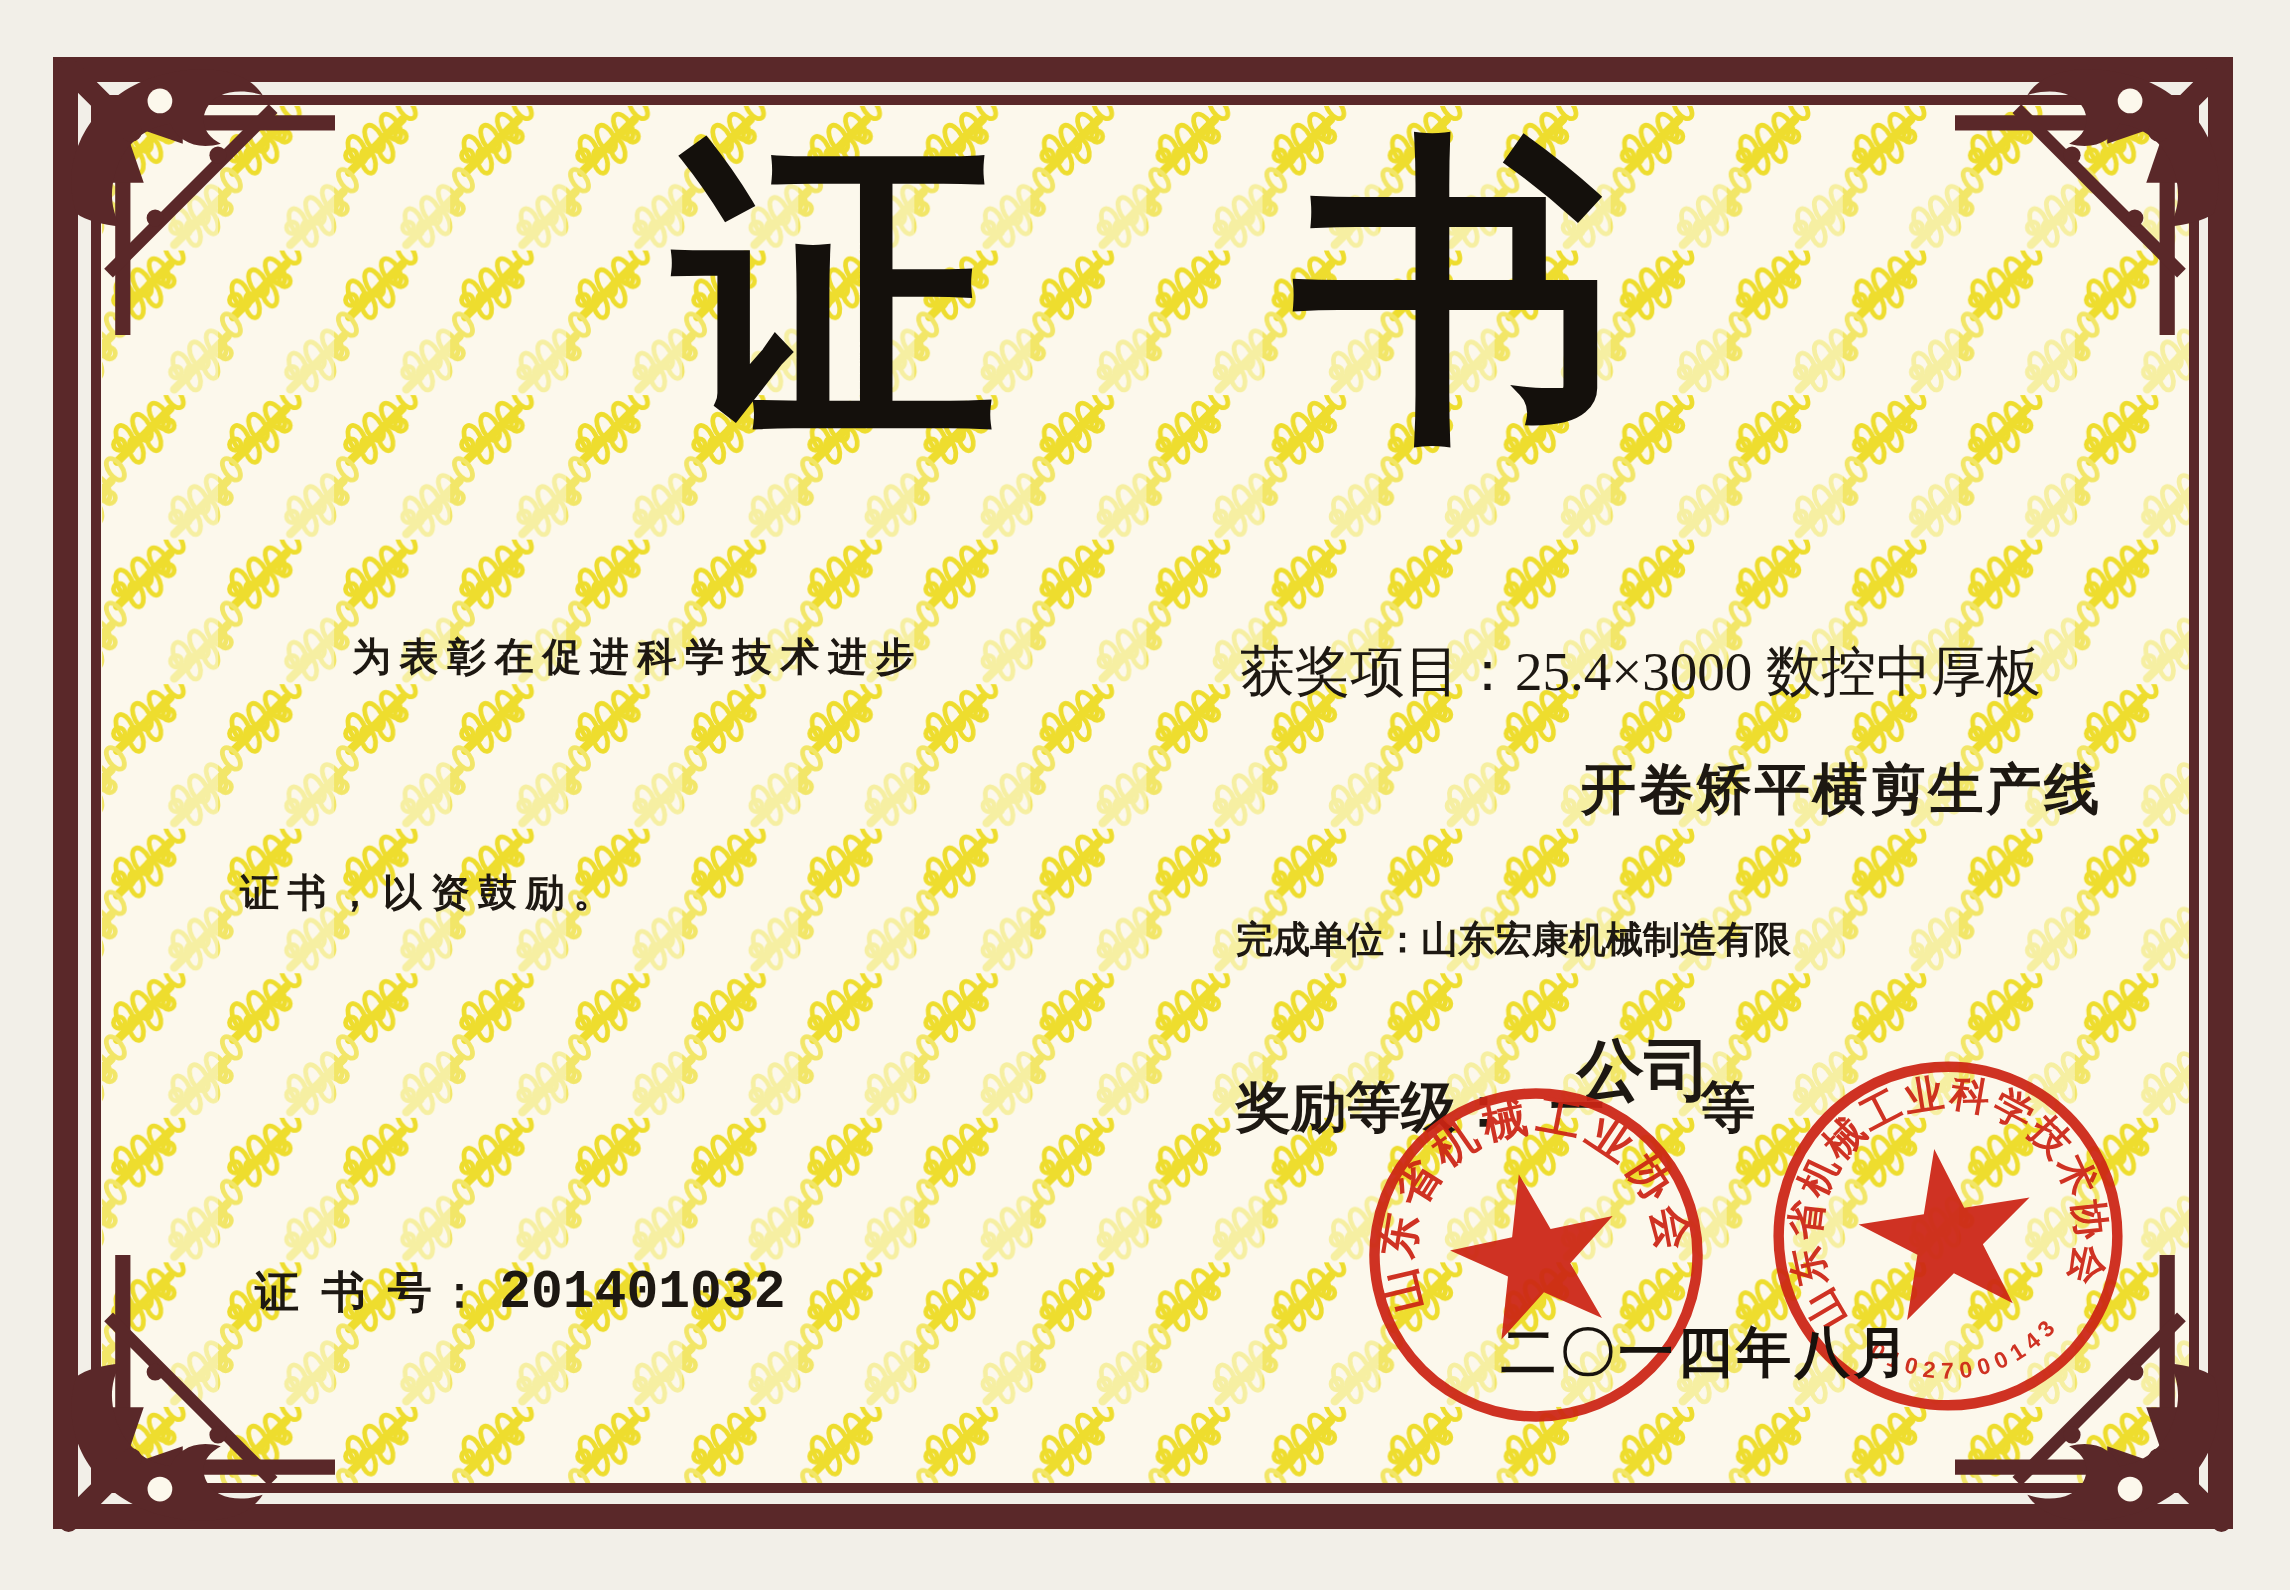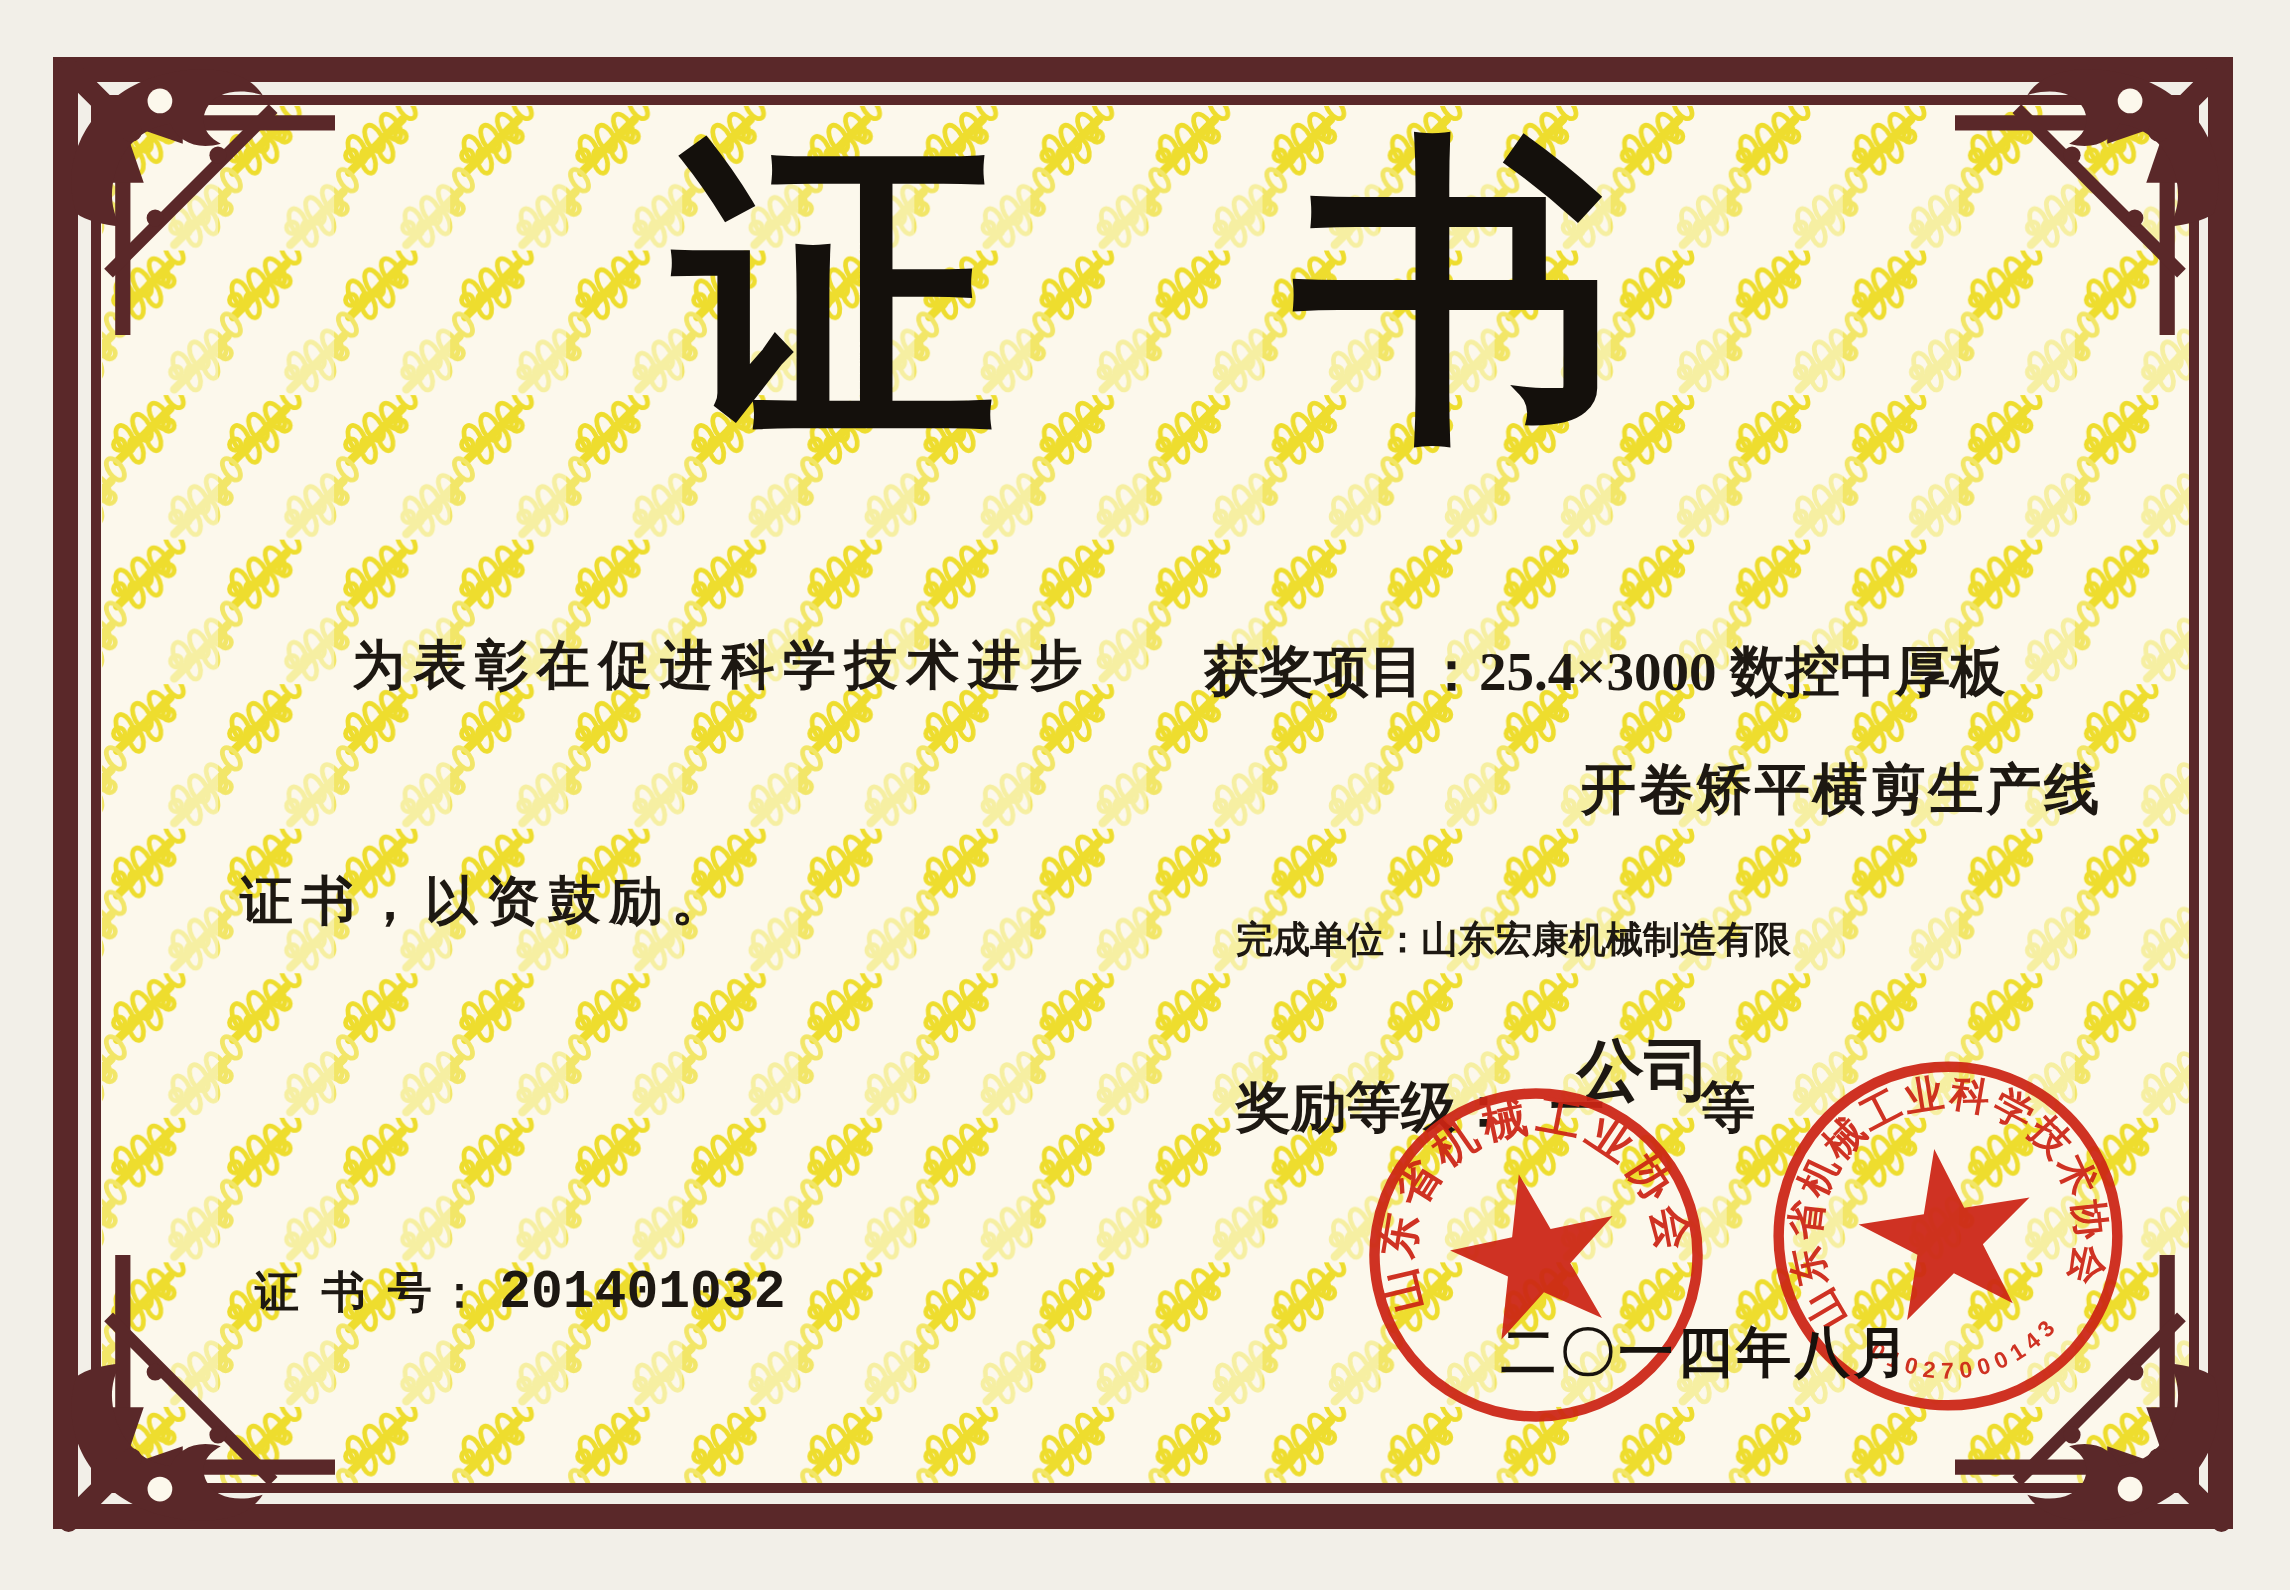--- a/index.html
+++ b/index.html
@@ -13,21 +13,21 @@
   .corner{position:absolute;width:314px;height:314px;z-index:6;}
   .corner.tl{left:21px;top:21px;}
   .corner.tr{right:21px;top:21px;transform:scaleX(-1);}
   .corner.bl{left:21px;bottom:21px;transform:scaleY(-1);}
   .corner.br{right:21px;bottom:21px;transform:scale(-1,-1);}
   .txt{position:absolute;color:#1d1812;white-space:nowrap;z-index:8;}
   .title-row{position:absolute;left:0;right:0;top:112px;display:flex;
         justify-content:center;gap:295px;z-index:8;}
   .title-char{font-size:323px;line-height:1.1;font-weight:900;color:#14100c;
         font-family:"DejaVu Serif","Liberation Serif",serif;}
-  .body-line{font-size:53px;font-weight:bold;letter-spacing:8.6px;}
+  .body-line{font-size:39px;font-weight:bold;letter-spacing:8.6px;}
   .lbl{font-weight:bold;}
   .seal{position:absolute;z-index:9;opacity:0.93;}
   .seal-date{position:absolute;left:1501px;top:1316px;font-size:55px;font-weight:bold;
         letter-spacing:3.8px;color:#17120d;z-index:10;white-space:nowrap;}
   .sealtext{font-weight:bold;font-family:"Liberation Sans","DejaVu Sans",sans-serif;}
 </style>
 </head>
 <body>
 
 <div class="page">
@@ -128,21 +128,21 @@
   </div>
 
   <div class="txt body-line" style="left:352px;top:630px;">为表彰在促进科学技术进步</div>
   <div class="txt body-line" style="left:240px;top:866px;">证书，以资鼓励。</div>
 
   <div class="txt" style="left:255px;top:1263px;font-size:44px;">
     <span class="lbl" style="letter-spacing:5.7px;">证 书 号：</span>
     <span style="font-size:53px;font-weight:bold;margin-left:1px;font-family:Liberation Mono, monospace;">201401032</span>
   </div>
 
-  <div class="txt" style="left:1204px;top:635px;font-size:55px;font-weight:bold;">
+  <div class="txt" style="left:1240px;top:635px;font-size:55px;font-weight:normal;">
     <span>获奖项目：</span><span>25.4×3000 数控中厚板</span>
   </div>
   <div class="txt" style="left:1581px;top:753px;font-size:55px;font-weight:bold;letter-spacing:2.9px;">开卷矫平横剪生产线</div>
 
   <div class="txt" style="left:1236px;top:915px;font-size:37px;font-weight:bold;">
     <span>完成单位：</span><span>山东宏康机械制造有限</span>
   </div>
   <div class="txt" style="left:1577px;top:1025px;font-size:67px;font-weight:bold;">公司</div>
 
   <div class="txt" style="left:1236px;top:1071px;font-size:55px;font-weight:bold;">

